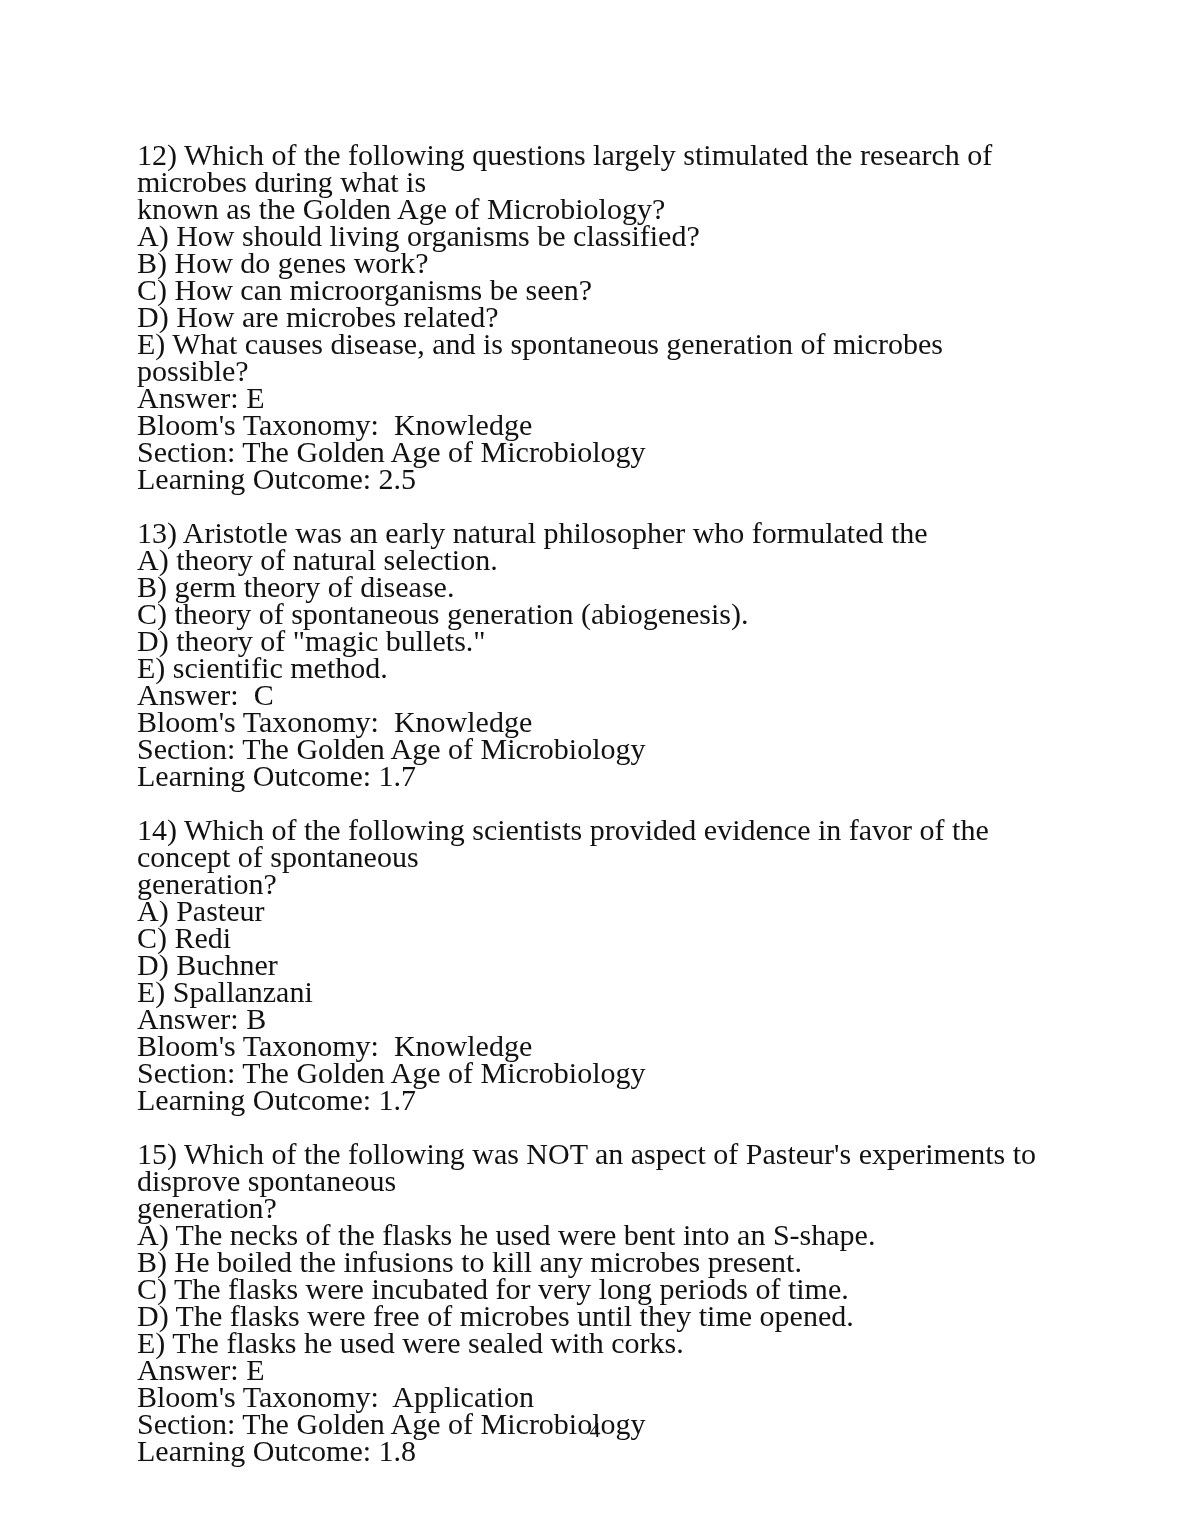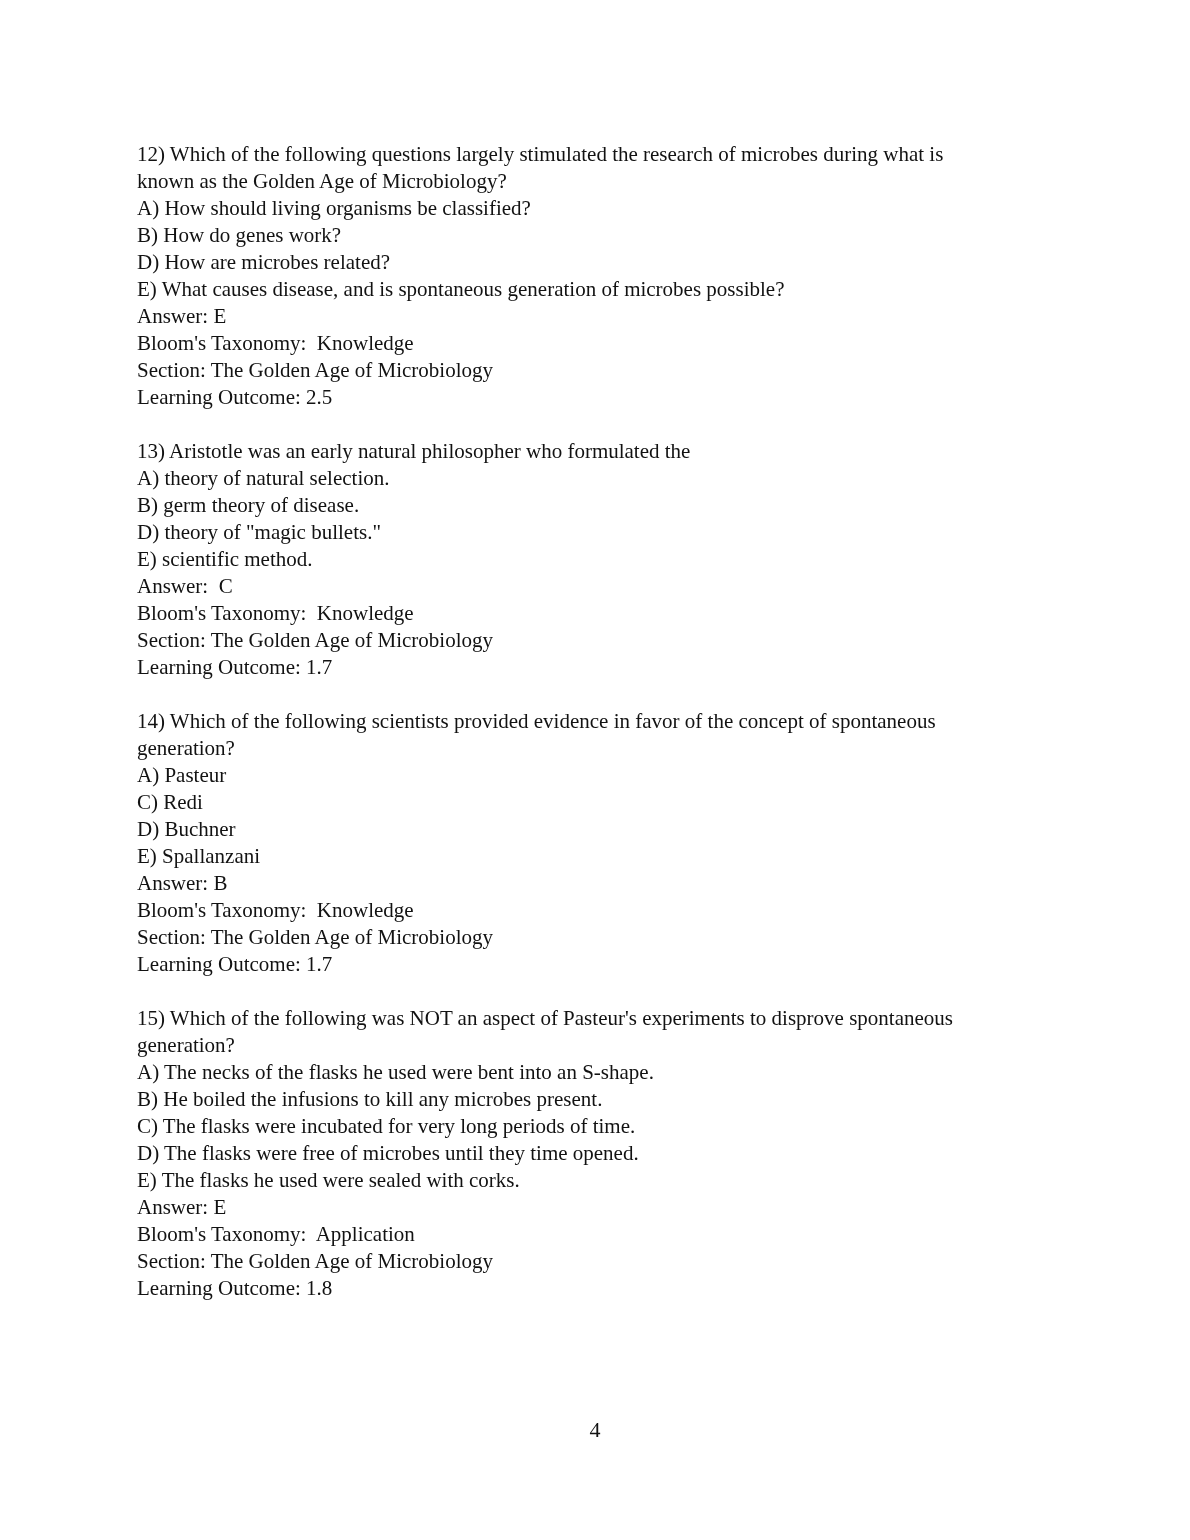--- a/index.html
+++ b/index.html
@@ -14,21 +14,21 @@
     background: #ffffff;
     font-family: "Liberation Serif", serif;
     color: #121212;
     overflow: hidden;
   }
   .content {
     position: absolute;
     left: 137px;
     top: 141px;
     width: 925px;
-    font-size: 21px;
+    font-size: 30px;
     line-height: 27px;
   }
   .qblock {
     margin-bottom: 27px;
   }
   .line {
     white-space: pre-wrap;
   }
   .page-number {
     position: absolute;
@@ -44,32 +44,34 @@
 <body>
 
 <div class="page">
   <div class="content">
 
     <div class="qblock">
       <div class="line">12) Which of the following questions largely stimulated the research of microbes during what is
 known as the Golden Age of Microbiology?</div>
       <div class="line">A) How should living organisms be classified?</div>
       <div class="line">B) How do genes work?</div>
+      <div class="line">C) How can microorganisms be seen?</div>
       <div class="line">D) How are microbes related?</div>
       <div class="line">E) What causes disease, and is spontaneous generation of microbes possible?</div>
       <div class="line">Answer: E</div>
       <div class="line">Bloom's Taxonomy:  Knowledge</div>
       <div class="line">Section: The Golden Age of Microbiology</div>
       <div class="line">Learning Outcome: 2.5</div>
     </div>
 
     <div class="qblock">
       <div class="line">13) Aristotle was an early natural philosopher who formulated the</div>
       <div class="line">A) theory of natural selection.</div>
       <div class="line">B) germ theory of disease.</div>
+      <div class="line">C) theory of spontaneous generation (abiogenesis).</div>
       <div class="line">D) theory of "magic bullets."</div>
       <div class="line">E) scientific method.</div>
       <div class="line">Answer:  C</div>
       <div class="line">Bloom's Taxonomy:  Knowledge</div>
       <div class="line">Section: The Golden Age of Microbiology</div>
       <div class="line">Learning Outcome: 1.7</div>
     </div>
 
     <div class="qblock">
       <div class="line">14) Which of the following scientists provided evidence in favor of the concept of spontaneous

